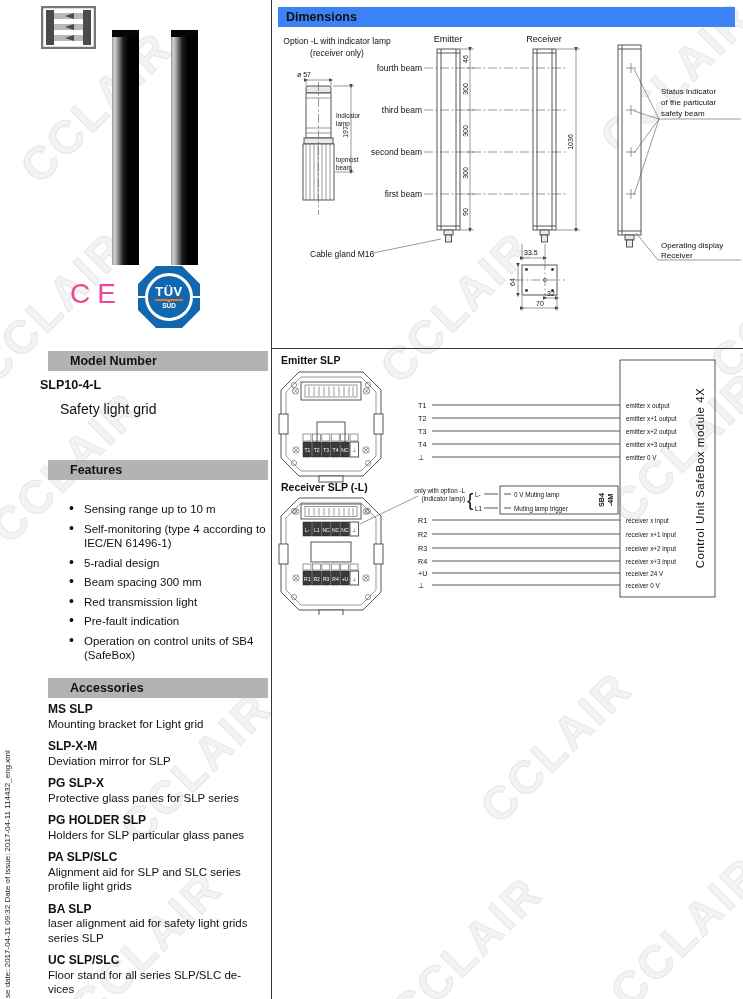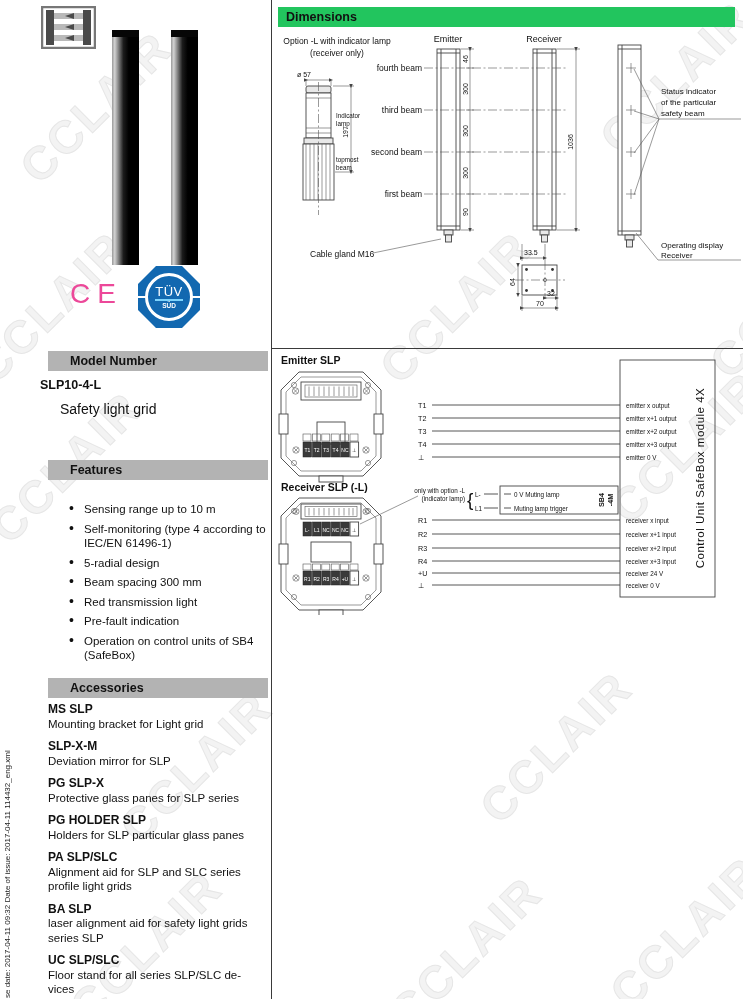--- a/index.html
+++ b/index.html
@@ -9,21 +9,21 @@
   .wm{position:absolute;font-size:46px;font-weight:bold;letter-spacing:3px;
       color:#f3f3f3;-webkit-text-stroke:1px #e6e6e6;transform:rotate(-45deg);
       z-index:0;pointer-events:none;white-space:nowrap;}
   
   .vdiv{position:absolute;left:271px;top:0;width:1px;height:999px;background:#3a3a3a;z-index:2;}
   .hdiv{position:absolute;left:272px;top:348px;width:471px;height:1px;background:#3a3a3a;z-index:2;}
   
   .secbar{position:absolute;left:48px;width:220px;height:20px;background:#b3b3b3;
           font-weight:bold;font-size:12.5px;line-height:20px;padding-left:22px;
           box-sizing:border-box;z-index:3;}
-  .dimbar{position:absolute;left:278px;top:7px;width:457px;height:20px;background:#22c55e;
+  .dimbar{position:absolute;left:278px;top:7px;width:457px;height:20px;background:#3b82f6;
           font-weight:bold;font-size:12.5px;line-height:20px;padding-left:8px;
           box-sizing:border-box;z-index:3;}
   .model-code{position:absolute;left:40px;top:378px;font-weight:bold;font-size:12.5px;z-index:3;}
   .model-desc{position:absolute;left:60px;top:401px;font-size:14px;z-index:3;}
   .feat-list{position:absolute;left:48px;top:486px;width:221px;margin:16px;padding:0;
              font-size:11.5px;z-index:3;}
   .feat-list li{list-style:none;position:relative;padding-left:20px;margin-bottom:5px;
                 line-height:14.5px;white-space:pre-line;}
   .feat-list li::before{content:"\2022";position:absolute;left:5px;top:-1px;font-size:14px;}
   .acc-list{position:absolute;left:48px;top:702px;width:224px;font-size:11.5px;
@@ -40,22 +40,22 @@
   .tower.t1{left:112px;}
   .tower.t2{left:171px;}
   
   .ce{position:absolute;left:70px;top:278px;font-size:28px;letter-spacing:7px;color:#ec4899;z-index:3;}
   
   .tuv{position:absolute;left:138px;top:266px;width:62px;height:62px;background:#1268b0;
        clip-path:polygon(29% 0,71% 0,100% 29%,100% 71%,71% 100%,29% 100%,0 71%,0 29%);z-index:3;}
   .tuv-ring{position:absolute;left:7px;top:7px;right:7px;bottom:7px;border:3px solid #fff;
             border-radius:50%;display:flex;flex-direction:column;align-items:center;
             justify-content:center;}
-  .tuv-top{color:#fff;font-weight:normal;font-size:13px;line-height:14px;
-           border-bottom:2px solid #7dd3fc;letter-spacing:0.5px;}
+  .tuv-top{color:#fff;font-weight:bold;font-size:13px;line-height:14px;
+           border-bottom:2px solid #f97316;letter-spacing:0.5px;}
   .tuv-sud{color:#fff;font-size:6.5px;font-weight:bold;margin-top:1px;}
   .tuv-lineL{position:absolute;left:0;top:30px;width:8px;height:2px;background:#fff;}
   .tuv-lineR{position:absolute;right:0;top:30px;width:8px;height:2px;background:#fff;}
   
   .picto{position:absolute;left:41px;top:6px;z-index:3;}
   
   .dims-svg{position:absolute;left:272px;top:28px;z-index:2;}
   .wire-svg{position:absolute;left:272px;top:350px;z-index:2;}
   svg text{font-family:"Liberation Sans",sans-serif;fill:#111;}
   .t10{font-size:10.5px;font-weight:bold;}

